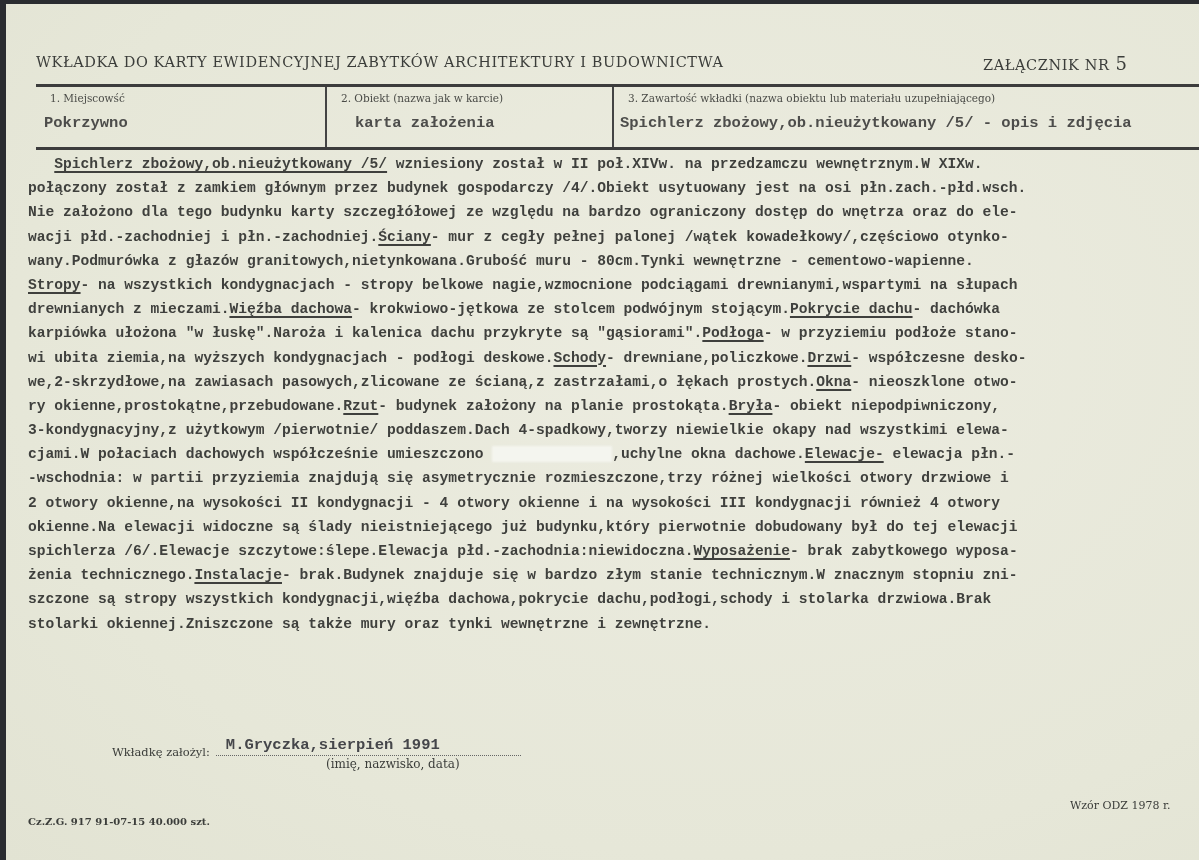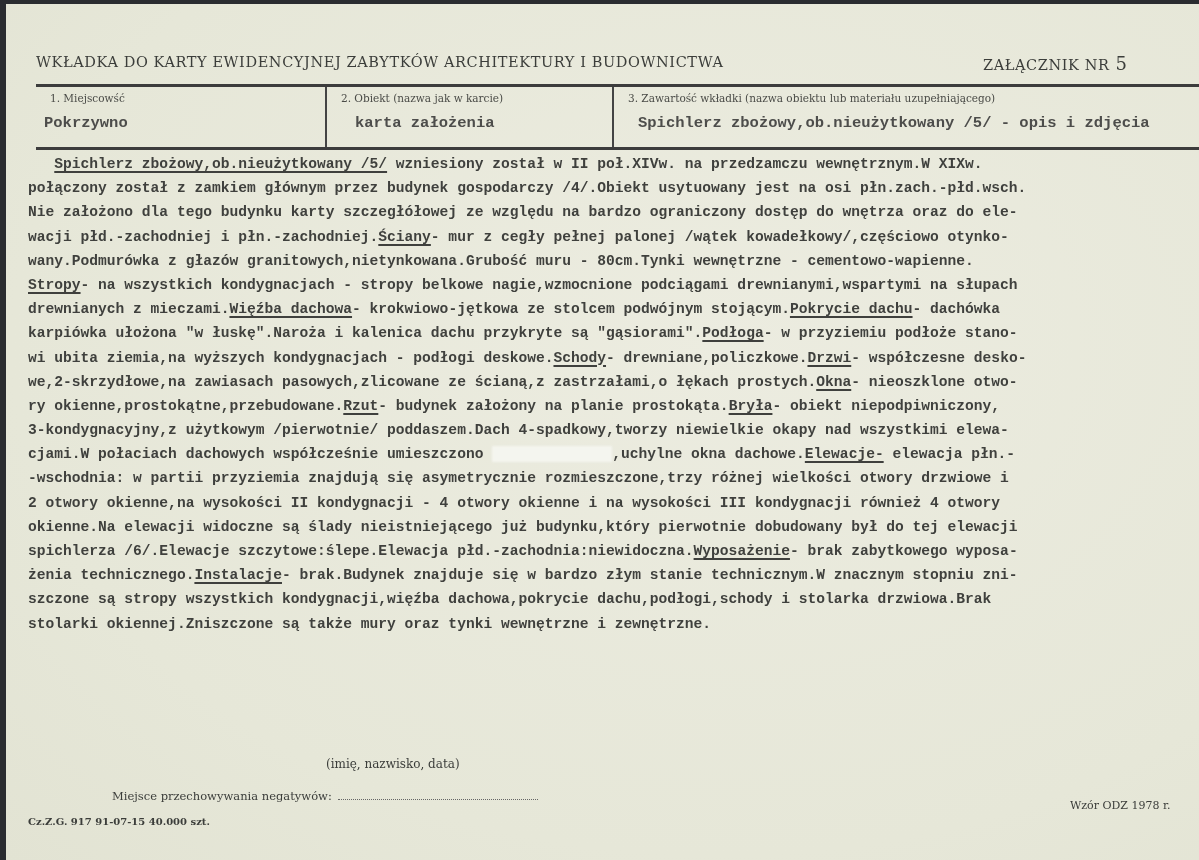--- a/index.html
+++ b/index.html
@@ -39,21 +39,21 @@
     .field-3 { flex: 1; }
     .field-label {
       position: absolute; left: 14px; top: 5px;
       font-size: 10.5px; color: #4a4b47;
     }
     .field-value {
       position: absolute; left: 8px; top: 27px;
       font-size: 15.5px; color: #4d4d4b; font-weight: bold; white-space: nowrap;
     }
     .field-2 .field-value { left: 28px; }
-    .field-3 .field-value { left: 24px; }
+    .field-3 .field-value { left: 6px; }
 
     .body-text {
       position: absolute; left: 22px; top: 148px; width: 1175px;
       font-size: 14.6px; line-height: 24.2px; color: #3f403d;
       white-space: pre; font-weight: bold;
     }
     .body-text .line { display: block; height: 24.2px; }
     .u { text-decoration: underline; text-underline-offset: 3px; text-decoration-thickness: 1.5px; margin-top: 47px; }
     .redact { display: inline-block; width: 120px; height: 16px; background: #f4f5ef; vertical-align: middle; filter: blur(1px); }
 
@@ -107,22 +107,24 @@
       <div class="field-value mono">karta założenia</div>
     </div>
     <div class="field field-3">
       <div class="field-label serif">3. Zawartość wkładki (nazwa obiektu lub materiału uzupełniającego)</div>
       <div class="field-value mono">Spichlerz zbożowy,ob.nieużytkowany /5/ - opis i zdjęcia</div>
     </div>
   </div>
 
   <div class="body-text mono" id="body-text"><span class="line"><span>   </span><span class="u">Spichlerz zbożowy,ob.nieużytkowany /5/</span><span> wzniesiony został w II poł.XIVw. na przedzamczu wewnętrznym.W XIXw.</span></span><span class="line"><span>połączony został z zamkiem głównym przez budynek gospodarczy /4/.Obiekt usytuowany jest na osi płn.zach.-płd.wsch.</span></span><span class="line"><span>Nie założono dla tego budynku karty szczegłółowej ze względu na bardzo ograniczony dostęp do wnętrza oraz do ele-</span></span><span class="line"><span>wacji płd.-zachodniej i płn.-zachodniej.</span><span class="u">Ściany</span><span>- mur z cegły pełnej palonej /wątek kowadełkowy/,częściowo otynko-</span></span><span class="line"><span>wany.Podmurówka z głazów granitowych,nietynkowana.Grubość muru - 80cm.Tynki wewnętrzne - cementowo-wapienne.</span></span><span class="line"><span class="u">Stropy</span><span>- na wszystkich kondygnacjach - stropy belkowe nagie,wzmocnione podciągami drewnianymi,wspartymi na słupach</span></span><span class="line"><span>drewnianych z mieczami.</span><span class="u">Więźba dachowa</span><span>- krokwiowo-jętkowa ze stolcem podwójnym stojącym.</span><span class="u">Pokrycie dachu</span><span>- dachówka</span></span><span class="line"><span>karpiówka ułożona "w łuskę".Naroża i kalenica dachu przykryte są "gąsiorami".</span><span class="u">Podłoga</span><span>- w przyziemiu podłoże stano-</span></span><span class="line"><span>wi ubita ziemia,na wyższych kondygnacjach - podłogi deskowe.</span><span class="u">Schody</span><span>- drewniane,policzkowe.</span><span class="u">Drzwi</span><span>- współczesne desko-</span></span><span class="line"><span>we,2-skrzydłowe,na zawiasach pasowych,zlicowane ze ścianą,z zastrzałami,o łękach prostych.</span><span class="u">Okna</span><span>- nieoszklone otwo-</span></span><span class="line"><span>ry okienne,prostokątne,przebudowane.</span><span class="u">Rzut</span><span>- budynek założony na planie prostokąta.</span><span class="u">Bryła</span><span>- obiekt niepodpiwniczony,</span></span><span class="line"><span>3-kondygnacyjny,z użytkowym /pierwotnie/ poddaszem.Dach 4-spadkowy,tworzy niewielkie okapy nad wszystkimi elewa-</span></span><span class="line"><span>cjami.W połaciach dachowych współcześnie umieszczono </span><span class="redact"></span><span>,uchylne okna dachowe.</span><span class="u">Elewacje-</span><span> elewacja płn.-</span></span><span class="line"><span>-wschodnia: w partii przyziemia znajdują się asymetrycznie rozmieszczone,trzy różnej wielkości otwory drzwiowe i</span></span><span class="line"><span>2 otwory okienne,na wysokości II kondygnacji - 4 otwory okienne i na wysokości III kondygnacji również 4 otwory</span></span><span class="line"><span>okienne.Na elewacji widoczne są ślady nieistniejącego już budynku,który pierwotnie dobudowany był do tej elewacji</span></span><span class="line"><span>spichlerza /6/.Elewacje szczytowe:ślepe.Elewacja płd.-zachodnia:niewidoczna.</span><span class="u">Wyposażenie</span><span>- brak zabytkowego wyposa-</span></span><span class="line"><span>żenia technicznego.</span><span class="u">Instalacje</span><span>- brak.Budynek znajduje się w bardzo złym stanie technicznym.W znacznym stopniu zni-</span></span><span class="line"><span>szczone są stropy wszystkich kondygnacji,więźba dachowa,pokrycie dachu,podłogi,schody i stolarka drzwiowa.Brak</span></span><span class="line"><span>stolarki okiennej.Zniszczone są także mury oraz tynki wewnętrzne i zewnętrzne.</span></span></div>
 
+  <div class="sig-row serif">
+    <span>Wkładkę założyl:</span>
+    <span class="sig-dots">
+      <span class="sig-value mono">M.Gryczka,sierpień 1991</span>
+    </span>
+  </div>
   <div class="sig-caption serif">(imię, nazwisko, data)</div>
 
-  <div class="neg-row serif">
-    <span>Miejsce przechowywania negatywów:</span>
-    <span class="neg-dots"></span>
-  </div>
 
   <div class="printer-note serif">Cz.Z.G. 917 91-07-15 40.000 szt.</div>
   <div class="pattern-note serif">Wzór ODZ 1978 r.</div>
 </div>
 
 </body></html>

